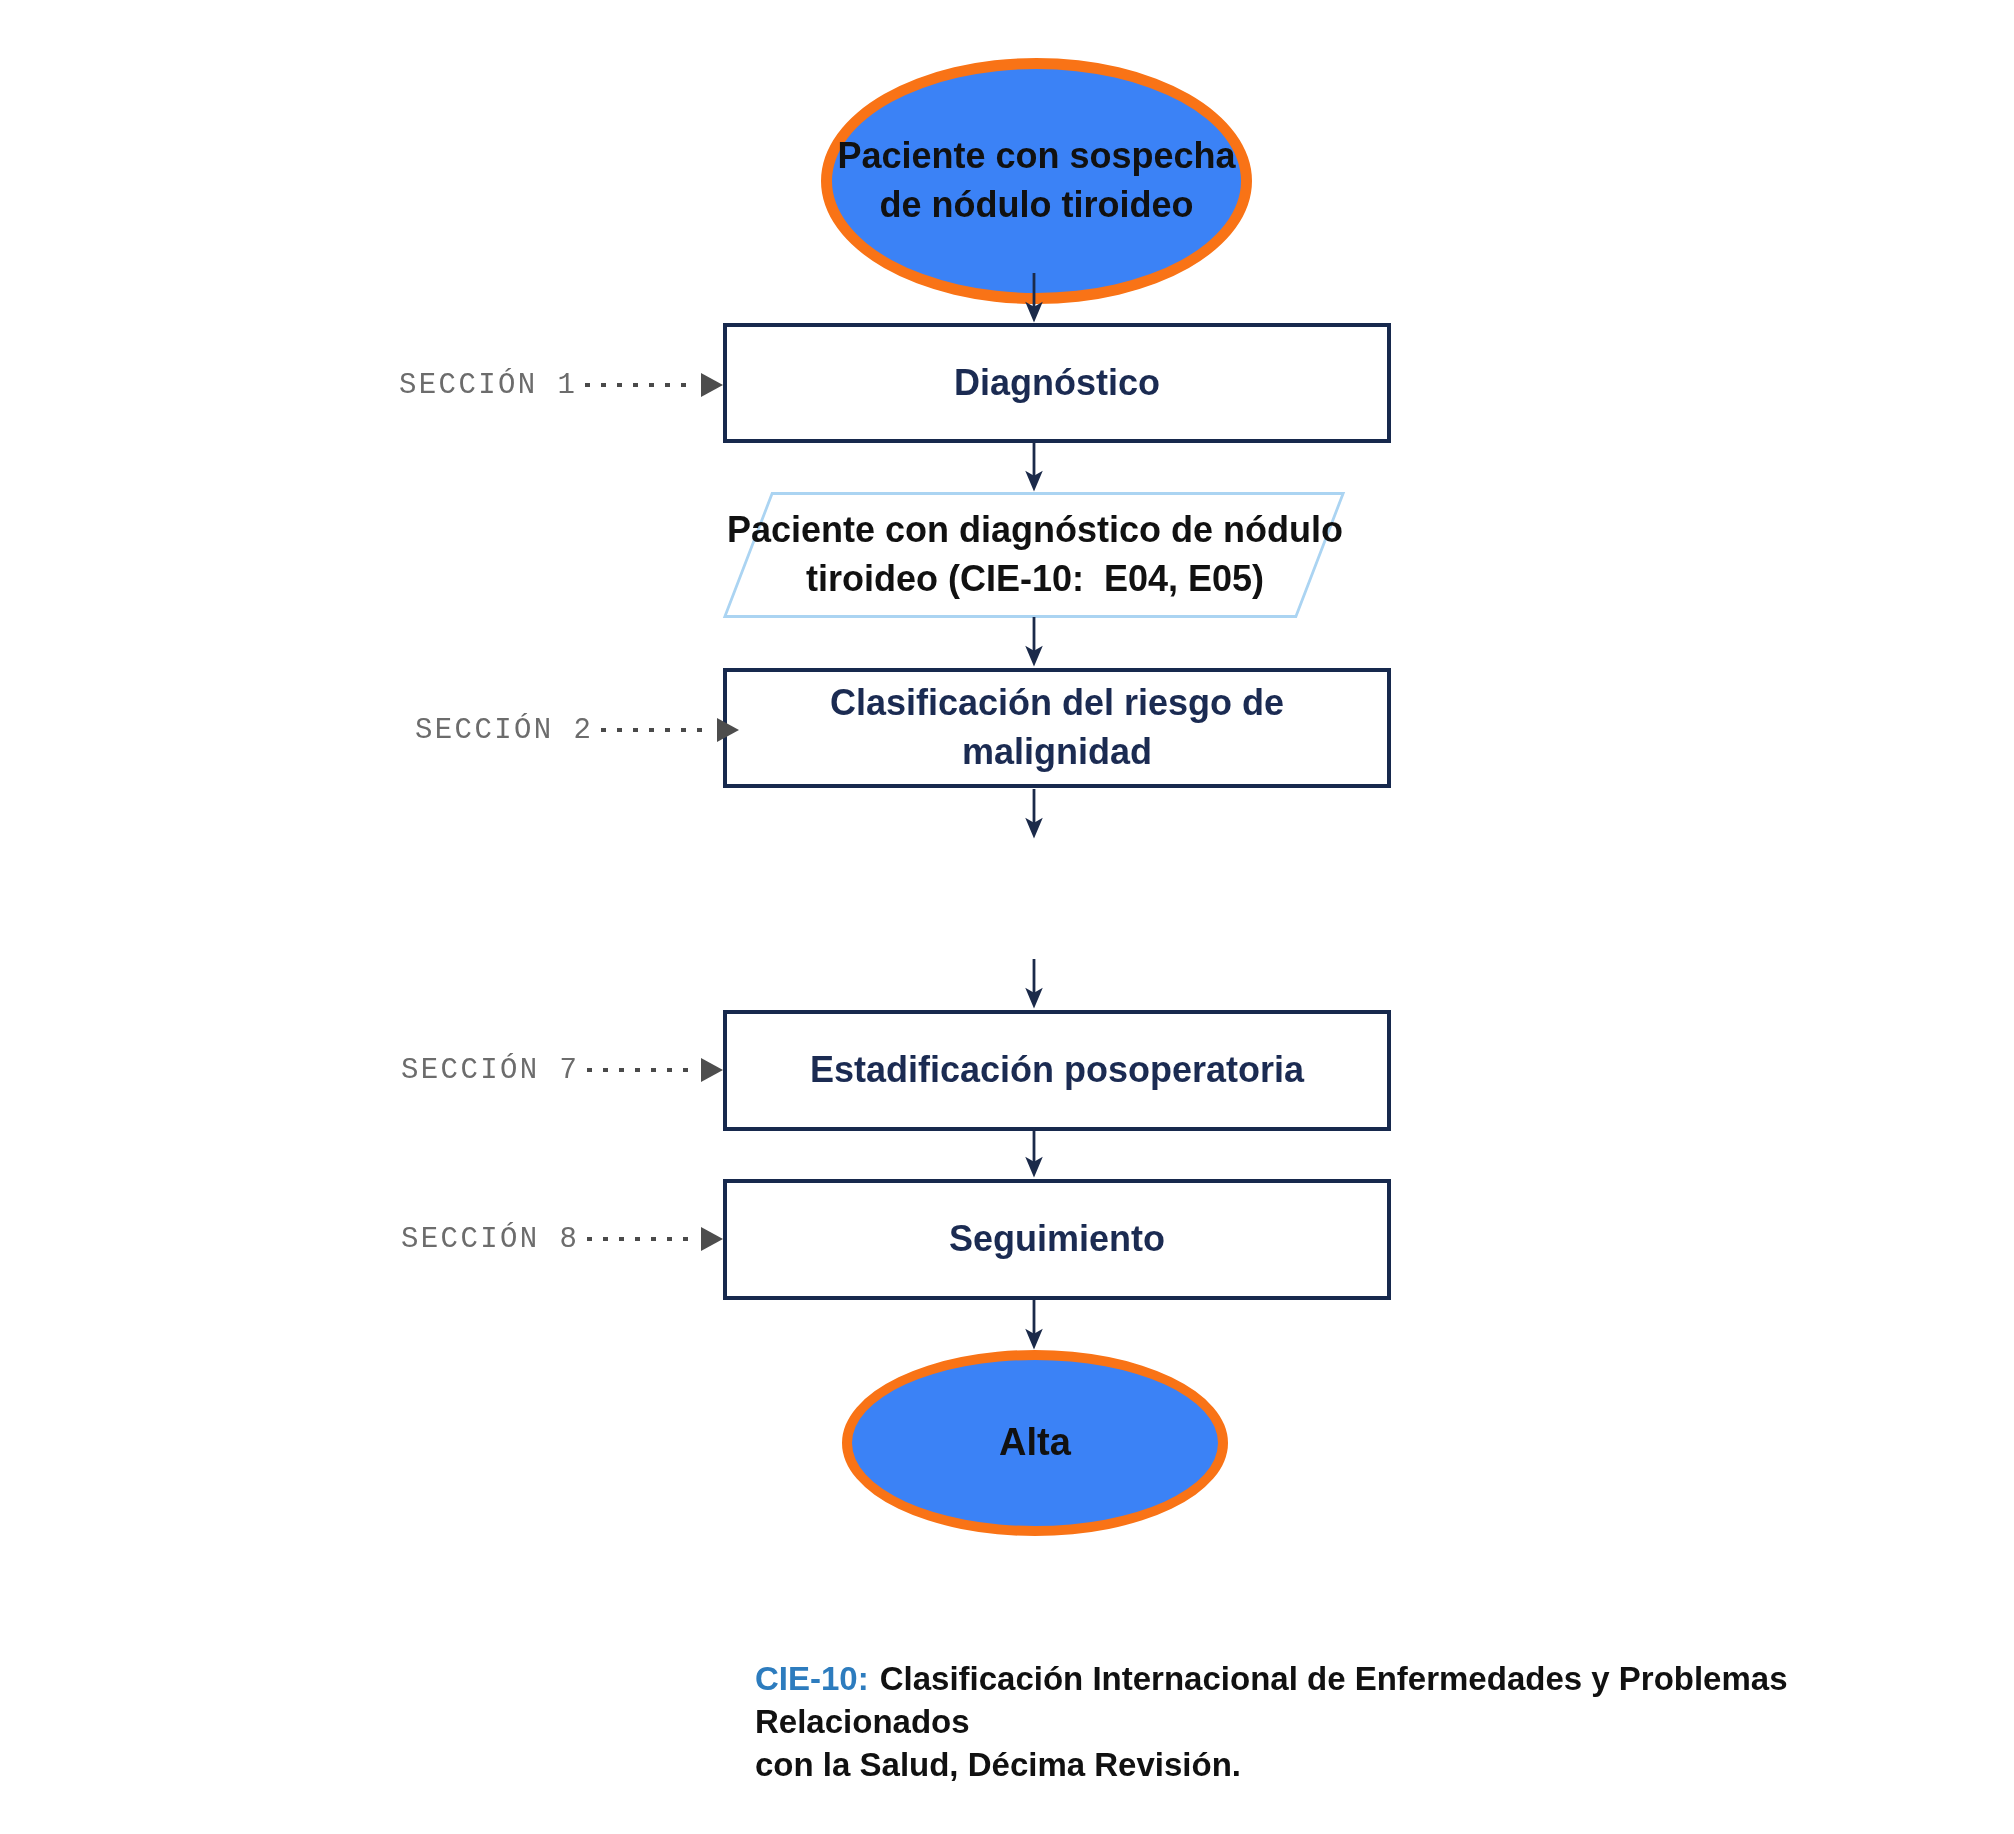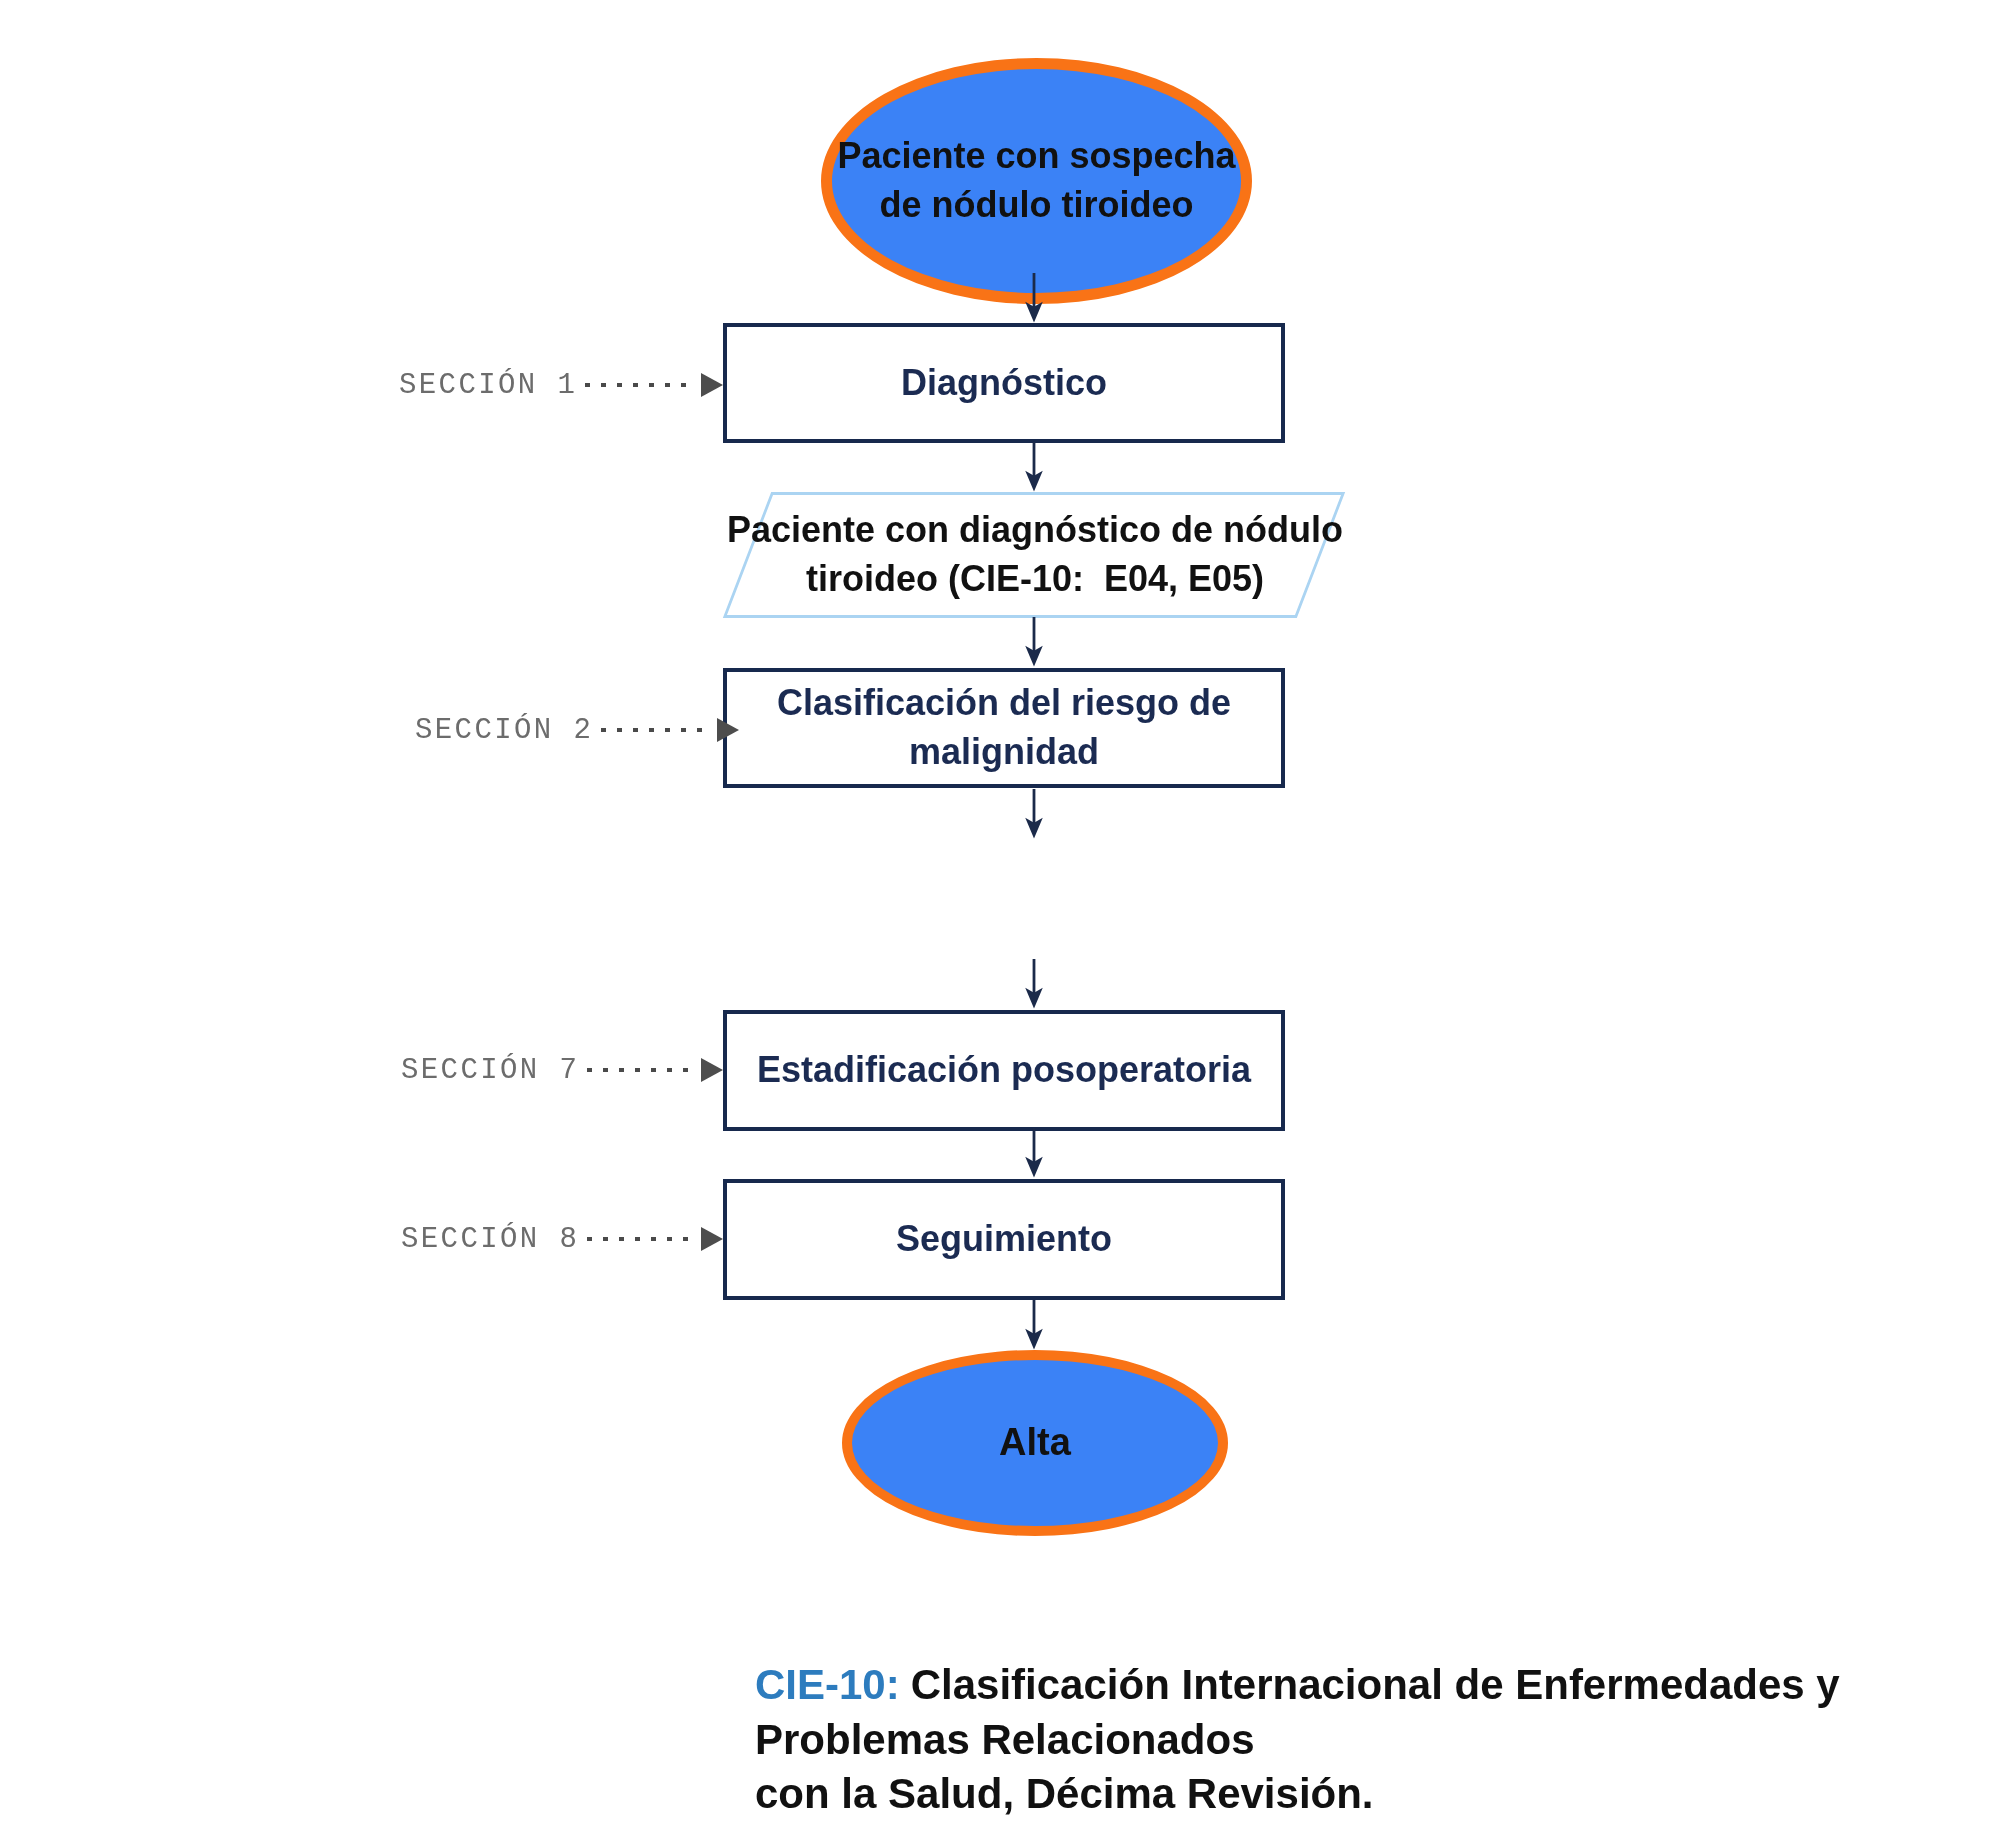--- a/index.html
+++ b/index.html
@@ -24,21 +24,21 @@
     justify-content:center;
     box-sizing:border-box;
   }
   .ellipse-start{left:821px;top:58px;width:431px;height:246px;}
   .ellipse-end{left:842px;top:1350px;width:386px;height:186px;border-width:10.3px;}
 
   
   .process{
     position:absolute;
     left:723px;
-    width:562px;
+    width:668px;
     border:4px solid #17294d;
     background:#ffffff;
     display:flex;
     align-items:center;
     justify-content:center;
     box-sizing:border-box;
   }
   .box-diagnostico   {top:323px;height:120px;}
   .box-clasificacion {top:668px;height:120px;}
   .box-tratamiento   {top:839px;height:121px;}
@@ -114,21 +114,21 @@
   .a3{top:617px;}
   .a4{top:789px;}
   .a5{top:959px;}
   .a6{top:1128px;}
   .a7{top:1300px;}
 
   
   .footnote{
     position:absolute;
     left:755px;top:1658px;width:1201px;
-    font-size:42px;
+    font-size:33px;
     font-weight:bold;
     line-height:1.3;
     color:#111111;
   }
   .footnote .term{color:#2d7cbe;margin-right:11px;}
   .footnote .def{white-space:pre-wrap;}
 </style>
 </head>
 <body>
 

